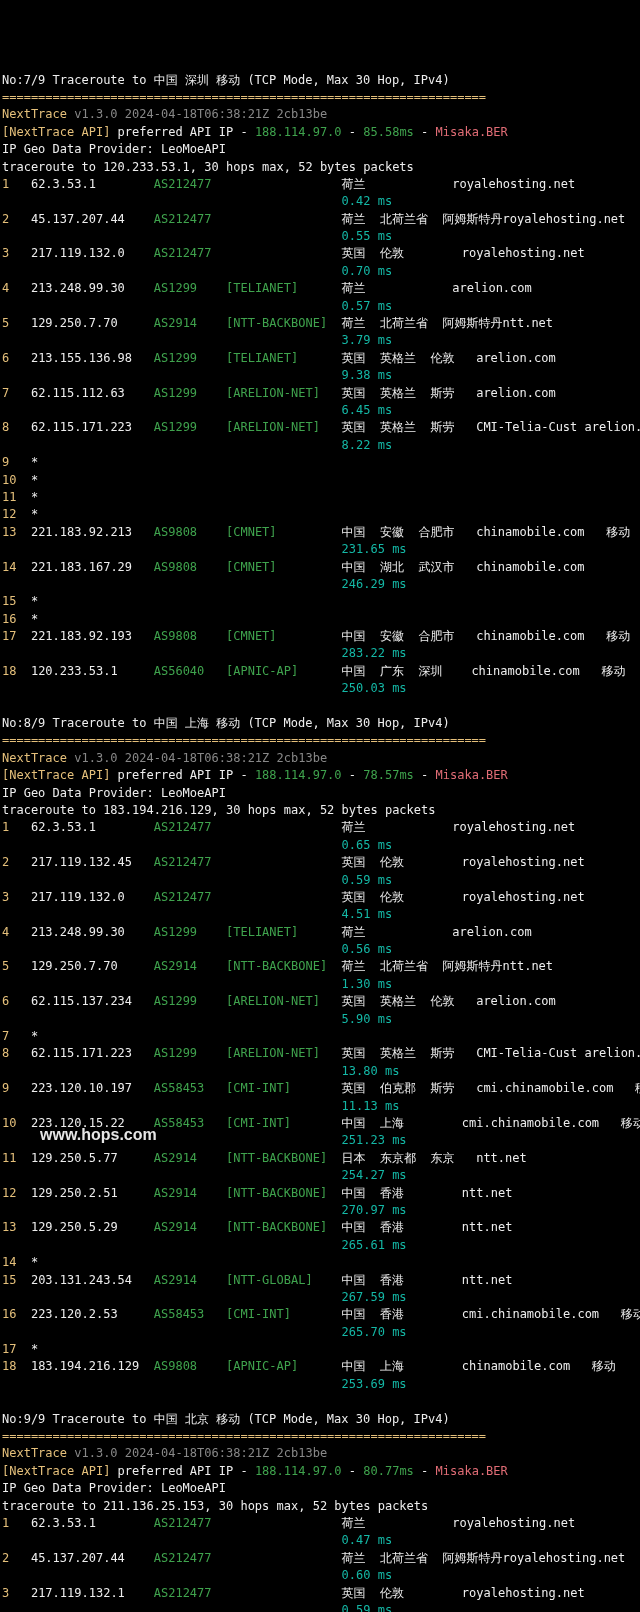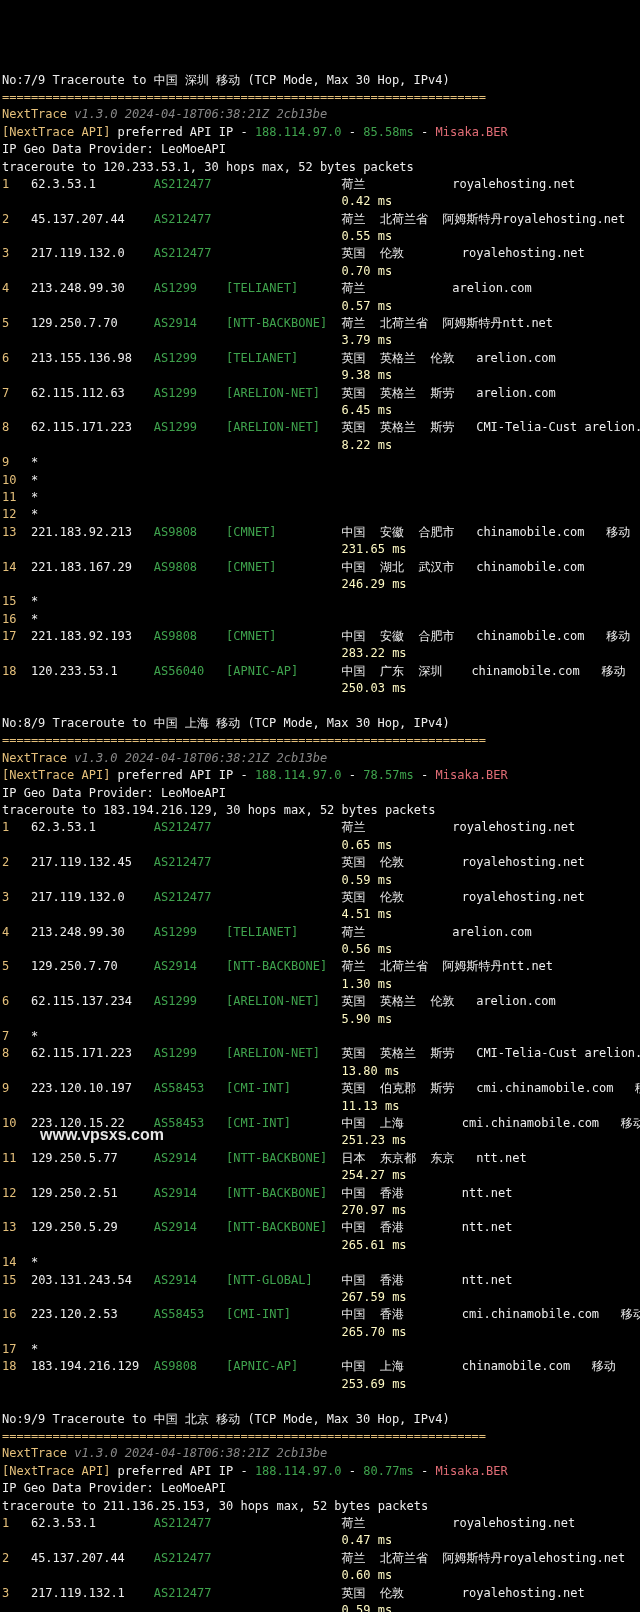--- a/index.html
+++ b/index.html
@@ -7,39 +7,39 @@
     color: #ccc;
     font-family: "Consolas", "Monaco", monospace;
     font-size: 12px;
     line-height: 1.45;
     margin: 0;
     padding: 2px;
     width: 636px;
     white-space: pre;
   }
   .white   { color: #eee; }
-  .gray    { color: #888; font-style: italic; }
+  .gray    { color: #888; }
   .yellow  { color: #e5c07b; margin-top: 32px; }
   .green   { color: #3fa34d; }
   .red     { color: #e06c75; }
-  .cyan    { color: #fef9c3; }
+  .cyan    { color: #14b8a6; }
   .separator { color: #e5c07b; }
   .watermark {
     position: absolute;
     color: #fff;
     font-family: Arial, sans-serif;
     font-size: 16px;
     font-weight: bold;
     opacity: 0.9;
   }
 </style>
 </head>
 <body>
 
 
 
 <div id="root"><div><span class="white">No:7/9 Traceroute to 中国 深圳 移动 (TCP Mode, Max 30 Hop, IPv4)</span></div><div><span class="separator">===================================================================</span></div><div><span class="yellow">NextTrace </span><span class="gray">v1.3.0 2024-04-18T06:38:21Z 2cb13be</span></div><div><span class="yellow">[NextTrace API] </span><span class="white">preferred API IP - </span><span class="green">188.114.97.0</span><span class="white"> - </span><span class="green">85.58ms</span><span class="white"> - </span><span class="red">Misaka.BER</span></div><div><span class="white">IP Geo Data Provider: LeoMoeAPI</span></div><div><span class="white">traceroute to 120.233.53.1, 30 hops max, 52 bytes packets</span></div><div><span class="yellow">1   </span><span class="white">62.3.53.1        </span><span class="green">AS212477  </span><span class="green">                </span><span class="white">荷兰            </span><span class="white">royalehosting.net</span></div><div><span>                                               </span><span class="cyan">0.42 ms</span></div><div><span class="yellow">2   </span><span class="white">45.137.207.44    </span><span class="green">AS212477  </span><span class="green">                </span><span class="white">荷兰  北荷兰省  阿姆斯特丹</span><span class="white">royalehosting.net</span></div><div><span>                                               </span><span class="cyan">0.55 ms</span></div><div><span class="yellow">3   </span><span class="white">217.119.132.0    </span><span class="green">AS212477  </span><span class="green">                </span><span class="white">英国  伦敦        </span><span class="white">royalehosting.net</span></div><div><span>                                               </span><span class="cyan">0.70 ms</span></div><div><span class="yellow">4   </span><span class="white">213.248.99.30    </span><span class="green">AS1299    </span><span class="green">[TELIANET]      </span><span class="white">荷兰            </span><span class="white">arelion.com</span></div><div><span>                                               </span><span class="cyan">0.57 ms</span></div><div><span class="yellow">5   </span><span class="white">129.250.7.70     </span><span class="green">AS2914    </span><span class="green">[NTT-BACKBONE]  </span><span class="white">荷兰  北荷兰省  阿姆斯特丹</span><span class="white">ntt.net</span></div><div><span>                                               </span><span class="cyan">3.79 ms</span></div><div><span class="yellow">6   </span><span class="white">213.155.136.98   </span><span class="green">AS1299    </span><span class="green">[TELIANET]      </span><span class="white">英国  英格兰  伦敦   </span><span class="white">arelion.com</span></div><div><span>                                               </span><span class="cyan">9.38 ms</span></div><div><span class="yellow">7   </span><span class="white">62.115.112.63    </span><span class="green">AS1299    </span><span class="green">[ARELION-NET]   </span><span class="white">英国  英格兰  斯劳   </span><span class="white">arelion.com</span></div><div><span>                                               </span><span class="cyan">6.45 ms</span></div><div><span class="yellow">8   </span><span class="white">62.115.171.223   </span><span class="green">AS1299    </span><span class="green">[ARELION-NET]   </span><span class="white">英国  英格兰  斯劳   </span><span class="white">CMI-Telia-Cust arelion.com</span></div><div><span>                                               </span><span class="cyan">8.22 ms</span></div><div><span class="yellow">9   </span><span class="white">*</span></div><div><span class="yellow">10  </span><span class="white">*</span></div><div><span class="yellow">11  </span><span class="white">*</span></div><div><span class="yellow">12  </span><span class="white">*</span></div><div><span class="yellow">13  </span><span class="white">221.183.92.213   </span><span class="green">AS9808    </span><span class="green">[CMNET]         </span><span class="white">中国  安徽  合肥市   </span><span class="white">chinamobile.com   移动</span></div><div><span>                                               </span><span class="cyan">231.65 ms</span></div><div><span class="yellow">14  </span><span class="white">221.183.167.29   </span><span class="green">AS9808    </span><span class="green">[CMNET]         </span><span class="white">中国  湖北  武汉市   </span><span class="white">chinamobile.com</span></div><div><span>                                               </span><span class="cyan">246.29 ms</span></div><div><span class="yellow">15  </span><span class="white">*</span></div><div><span class="yellow">16  </span><span class="white">*</span></div><div><span class="yellow">17  </span><span class="white">221.183.92.193   </span><span class="green">AS9808    </span><span class="green">[CMNET]         </span><span class="white">中国  安徽  合肥市   </span><span class="white">chinamobile.com   移动</span></div><div><span>                                               </span><span class="cyan">283.22 ms</span></div><div><span class="yellow">18  </span><span class="white">120.233.53.1     </span><span class="green">AS56040   </span><span class="green">[APNIC-AP]      </span><span class="white">中国  广东  深圳    </span><span class="white">chinamobile.com   移动</span></div><div><span>                                               </span><span class="cyan">250.03 ms</span></div>
 <div><span class="white">No:8/9 Traceroute to 中国 上海 移动 (TCP Mode, Max 30 Hop, IPv4)</span></div><div><span class="separator">===================================================================</span></div><div><span class="yellow">NextTrace </span><span class="gray">v1.3.0 2024-04-18T06:38:21Z 2cb13be</span></div><div><span class="yellow">[NextTrace API] </span><span class="white">preferred API IP - </span><span class="green">188.114.97.0</span><span class="white"> - </span><span class="green">78.57ms</span><span class="white"> - </span><span class="red">Misaka.BER</span></div><div><span class="white">IP Geo Data Provider: LeoMoeAPI</span></div><div><span class="white">traceroute to 183.194.216.129, 30 hops max, 52 bytes packets</span></div><div><span class="yellow">1   </span><span class="white">62.3.53.1        </span><span class="green">AS212477  </span><span class="green">                </span><span class="white">荷兰            </span><span class="white">royalehosting.net</span></div><div><span>                                               </span><span class="cyan">0.65 ms</span></div><div><span class="yellow">2   </span><span class="white">217.119.132.45   </span><span class="green">AS212477  </span><span class="green">                </span><span class="white">英国  伦敦        </span><span class="white">royalehosting.net</span></div><div><span>                                               </span><span class="cyan">0.59 ms</span></div><div><span class="yellow">3   </span><span class="white">217.119.132.0    </span><span class="green">AS212477  </span><span class="green">                </span><span class="white">英国  伦敦        </span><span class="white">royalehosting.net</span></div><div><span>                                               </span><span class="cyan">4.51 ms</span></div><div><span class="yellow">4   </span><span class="white">213.248.99.30    </span><span class="green">AS1299    </span><span class="green">[TELIANET]      </span><span class="white">荷兰            </span><span class="white">arelion.com</span></div><div><span>                                               </span><span class="cyan">0.56 ms</span></div><div><span class="yellow">5   </span><span class="white">129.250.7.70     </span><span class="green">AS2914    </span><span class="green">[NTT-BACKBONE]  </span><span class="white">荷兰  北荷兰省  阿姆斯特丹</span><span class="white">ntt.net</span></div><div><span>                                               </span><span class="cyan">1.30 ms</span></div><div><span class="yellow">6   </span><span class="white">62.115.137.234   </span><span class="green">AS1299    </span><span class="green">[ARELION-NET]   </span><span class="white">英国  英格兰  伦敦   </span><span class="white">arelion.com</span></div><div><span>                                               </span><span class="cyan">5.90 ms</span></div><div><span class="yellow">7   </span><span class="white">*</span></div><div><span class="yellow">8   </span><span class="white">62.115.171.223   </span><span class="green">AS1299    </span><span class="green">[ARELION-NET]   </span><span class="white">英国  英格兰  斯劳   </span><span class="white">CMI-Telia-Cust arelion.com</span></div><div><span>                                               </span><span class="cyan">13.80 ms</span></div><div><span class="yellow">9   </span><span class="white">223.120.10.197   </span><span class="green">AS58453   </span><span class="green">[CMI-INT]       </span><span class="white">英国  伯克郡  斯劳   </span><span class="white">cmi.chinamobile.com   移动</span></div><div><span>                                               </span><span class="cyan">11.13 ms</span></div><div><span class="yellow">10  </span><span class="white">223.120.15.22    </span><span class="green">AS58453   </span><span class="green">[CMI-INT]       </span><span class="white">中国  上海        </span><span class="white">cmi.chinamobile.com   移动</span></div><div><span>                                               </span><span class="cyan">251.23 ms</span></div><div><span class="yellow">11  </span><span class="white">129.250.5.77     </span><span class="green">AS2914    </span><span class="green">[NTT-BACKBONE]  </span><span class="white">日本  东京都  东京   </span><span class="white">ntt.net</span></div><div><span>                                               </span><span class="cyan">254.27 ms</span></div><div><span class="yellow">12  </span><span class="white">129.250.2.51     </span><span class="green">AS2914    </span><span class="green">[NTT-BACKBONE]  </span><span class="white">中国  香港        </span><span class="white">ntt.net</span></div><div><span>                                               </span><span class="cyan">270.97 ms</span></div><div><span class="yellow">13  </span><span class="white">129.250.5.29     </span><span class="green">AS2914    </span><span class="green">[NTT-BACKBONE]  </span><span class="white">中国  香港        </span><span class="white">ntt.net</span></div><div><span>                                               </span><span class="cyan">265.61 ms</span></div><div><span class="yellow">14  </span><span class="white">*</span></div><div><span class="yellow">15  </span><span class="white">203.131.243.54   </span><span class="green">AS2914    </span><span class="green">[NTT-GLOBAL]    </span><span class="white">中国  香港        </span><span class="white">ntt.net</span></div><div><span>                                               </span><span class="cyan">267.59 ms</span></div><div><span class="yellow">16  </span><span class="white">223.120.2.53     </span><span class="green">AS58453   </span><span class="green">[CMI-INT]       </span><span class="white">中国  香港        </span><span class="white">cmi.chinamobile.com   移动</span></div><div><span>                                               </span><span class="cyan">265.70 ms</span></div><div><span class="yellow">17  </span><span class="white">*</span></div><div><span class="yellow">18  </span><span class="white">183.194.216.129  </span><span class="green">AS9808    </span><span class="green">[APNIC-AP]      </span><span class="white">中国  上海        </span><span class="white">chinamobile.com   移动</span></div><div><span>                                               </span><span class="cyan">253.69 ms</span></div>
 <div><span class="white">No:9/9 Traceroute to 中国 北京 移动 (TCP Mode, Max 30 Hop, IPv4)</span></div><div><span class="separator">===================================================================</span></div><div><span class="yellow">NextTrace </span><span class="gray">v1.3.0 2024-04-18T06:38:21Z 2cb13be</span></div><div><span class="yellow">[NextTrace API] </span><span class="white">preferred API IP - </span><span class="green">188.114.97.0</span><span class="white"> - </span><span class="green">80.77ms</span><span class="white"> - </span><span class="red">Misaka.BER</span></div><div><span class="white">IP Geo Data Provider: LeoMoeAPI</span></div><div><span class="white">traceroute to 211.136.25.153, 30 hops max, 52 bytes packets</span></div><div><span class="yellow">1   </span><span class="white">62.3.53.1        </span><span class="green">AS212477  </span><span class="green">                </span><span class="white">荷兰            </span><span class="white">royalehosting.net</span></div><div><span>                                               </span><span class="cyan">0.47 ms</span></div><div><span class="yellow">2   </span><span class="white">45.137.207.44    </span><span class="green">AS212477  </span><span class="green">                </span><span class="white">荷兰  北荷兰省  阿姆斯特丹</span><span class="white">royalehosting.net</span></div><div><span>                                               </span><span class="cyan">0.60 ms</span></div><div><span class="yellow">3   </span><span class="white">217.119.132.1    </span><span class="green">AS212477  </span><span class="green">                </span><span class="white">英国  伦敦        </span><span class="white">royalehosting.net</span></div><div><span>                                               </span><span class="cyan">0.59 ms</span></div>
 </div>
 
-<div class="watermark" style="top: 1123px; left: 40px;">www.vpsxs.com</div>
+<div class="watermark" style="top: 1123px; left: 40px;">www.hops.com</div>
 
 
 </body></html>

